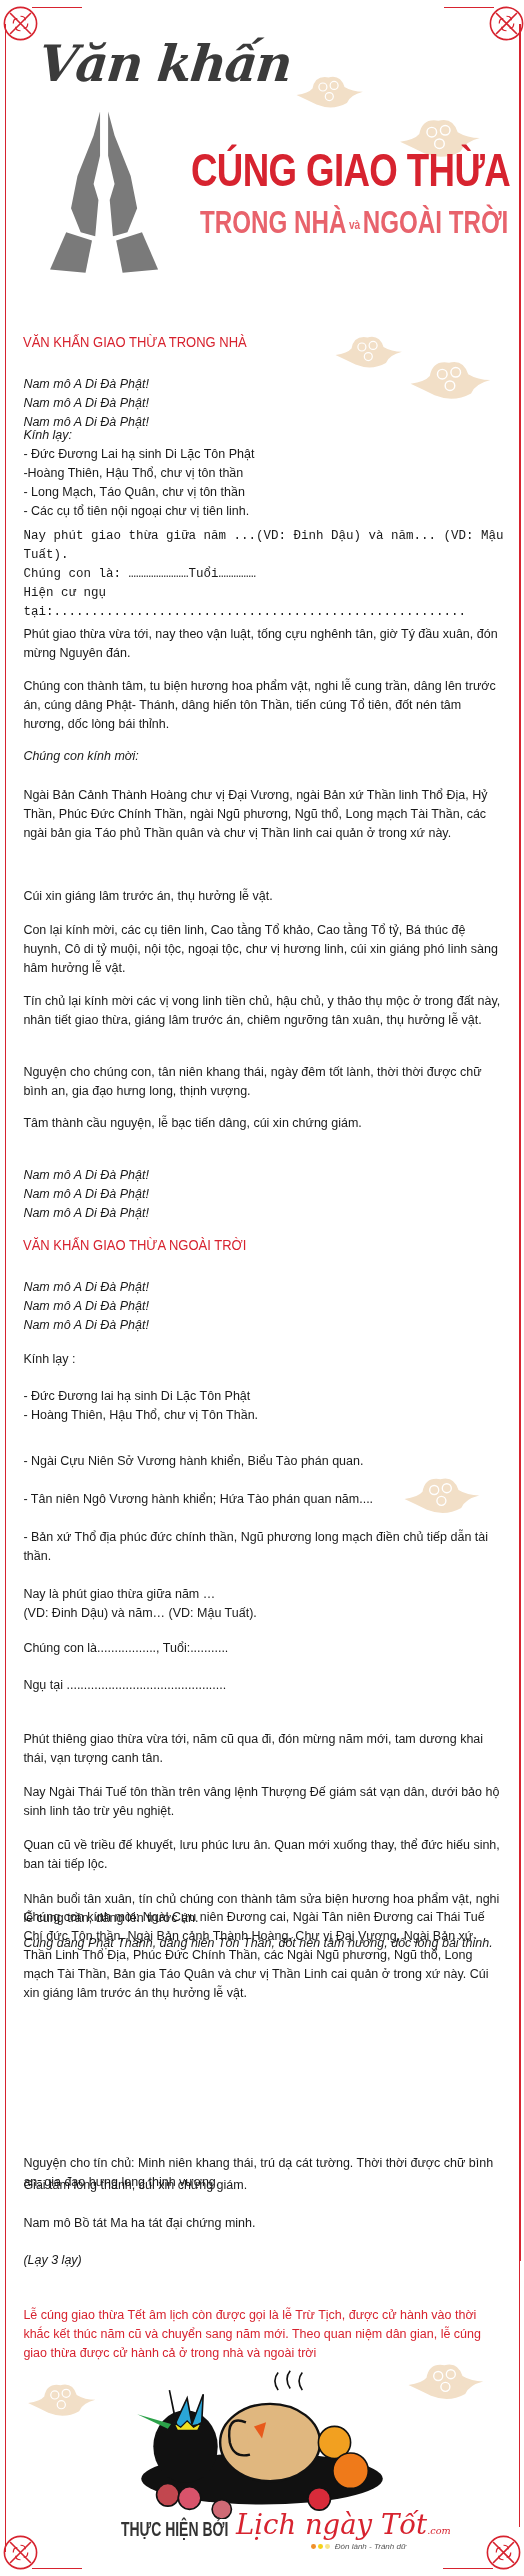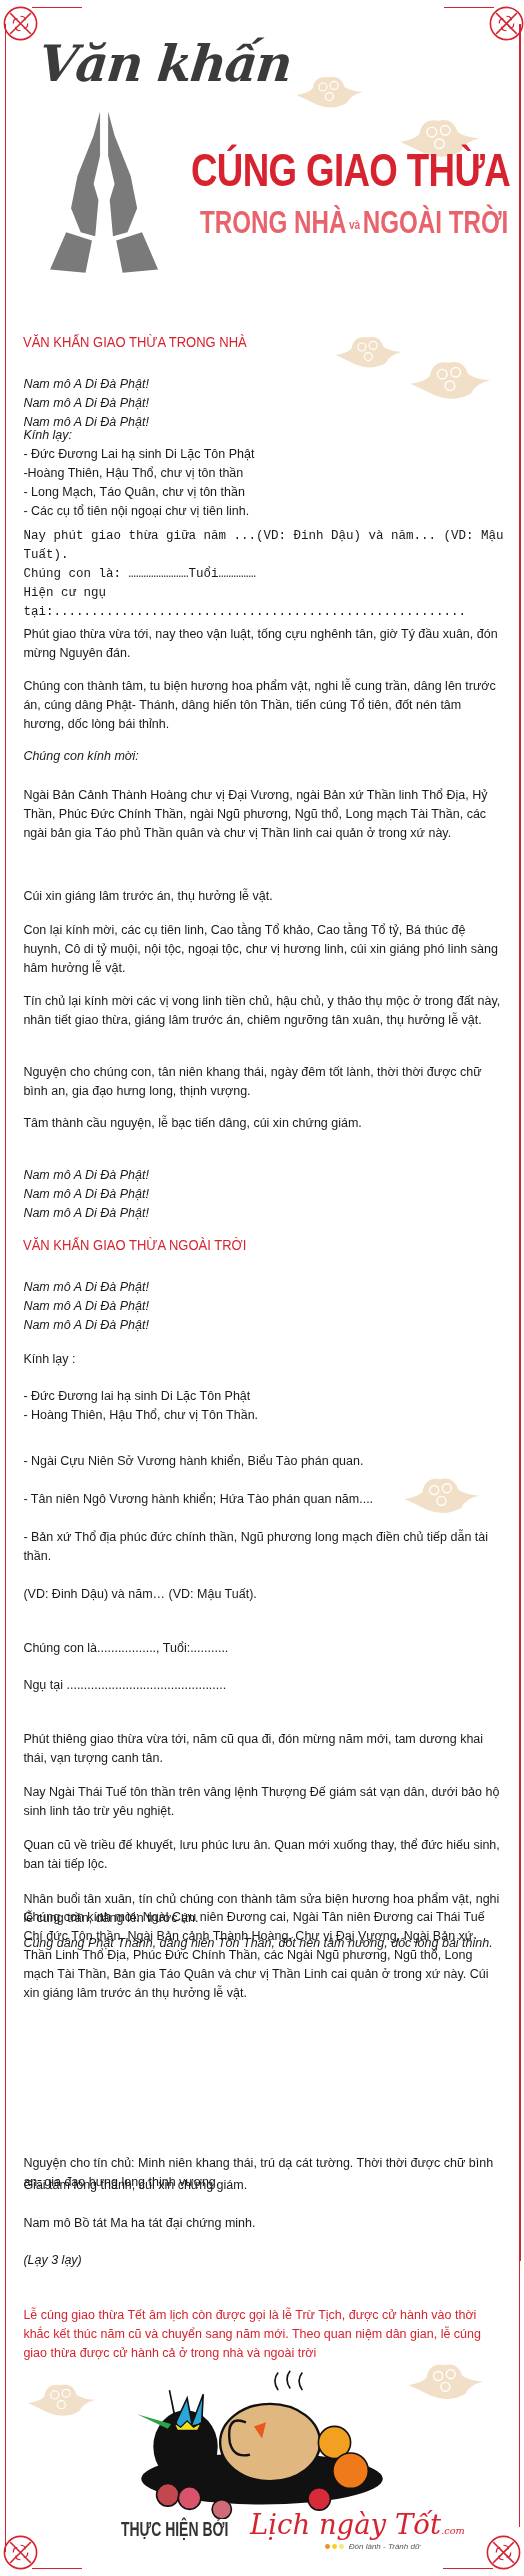--- a/index.html
+++ b/index.html
@@ -19,21 +19,21 @@
   .title-sub { position: absolute; left: 200px; top: 205px; font-weight: bold; font-size: 31px;
                color: #e8636c; transform: scaleX(0.78); transform-origin: left top; white-space: nowrap; }
   .title-sub .va { font-size: 13px; vertical-align: middle; margin: 0 3.2px; }
   .sec-title { position: absolute; left: 23.4px; font-size: 15.3px; color: #d7232f; transform: scaleX(0.85); transform-origin: left top; white-space: nowrap; }
   .it { font-style: italic; }
   .block { position: absolute; left: 23.4px; width: 481px; }
   .block p { margin: 0; font-size: 12.5px; line-height: 19px; }
   .red-note { color: #d7232f; }
   .footer-credit { position: absolute; left: 121px; top: 2518px; font-weight: bold; font-size: 19.4px; color: #333;
                    transform: scaleX(0.72); transform-origin: left top; white-space: nowrap; }
-  .logo { position: absolute; left: 250px; top: 2508px; }
+  .logo { position: absolute; left: 236px; top: 2508px; }
   .logo-main { font-family: "DejaVu Serif", serif; font-style: italic; font-size: 27.5px; color: #d7232f; }
   .logo-com { font-family: "DejaVu Serif", serif; font-style: italic; font-size: 9.7px; color: #d7232f; }
   .logo-tag { position: absolute; left: 28px; top: 34px; font-size: 8px; font-style: italic; color: #555; white-space: nowrap; padding-left: 47px; }
   .dot { display: inline-block; width: 4.8px; height: 4.8px; border-radius: 50%; margin-right: 2.4px; vertical-align: middle; }
 </style>
 </head>
 <body>
 
 <div class="frame-line" style="left:4.8px;top:24px;width:1.6px;height:2237px;"></div>
 <div class="frame-line" style="left:4.8px;top:2261px;width:0.8px;height:291px;"></div>
@@ -198,20 +198,21 @@
   <p>- Ngài Cựu Niên Sở Vương hành khiển, Biểu Tào phán quan.</p>
 </div>
 <div class="block" style="top:1490px;">
   <p>- Tân niên Ngô Vương hành khiển; Hứa Tào phán quan năm....</p>
 </div>
 <div class="block" style="top:1528px;">
   <p class="just">- Bản xứ Thổ địa phúc đức chính thần, Ngũ phương long mạch điền chủ tiếp dẫn tài thần.</p>
 </div>
 
 <div class="block" style="top:1585px;">
+  <p>Nay là phút giao thừa giữa năm …</p>
   <p>(VD: Đinh Dậu) và năm… (VD: Mậu Tuất).</p>
 </div>
 <div class="block" style="top:1639px;">
   <p>Chúng con là................., Tuổi:...........</p>
 </div>
 <div class="block" style="top:1676px;">
   <p>Ngụ tại ..............................................</p>
 </div>
 
 <div class="block" style="top:1730px;">

